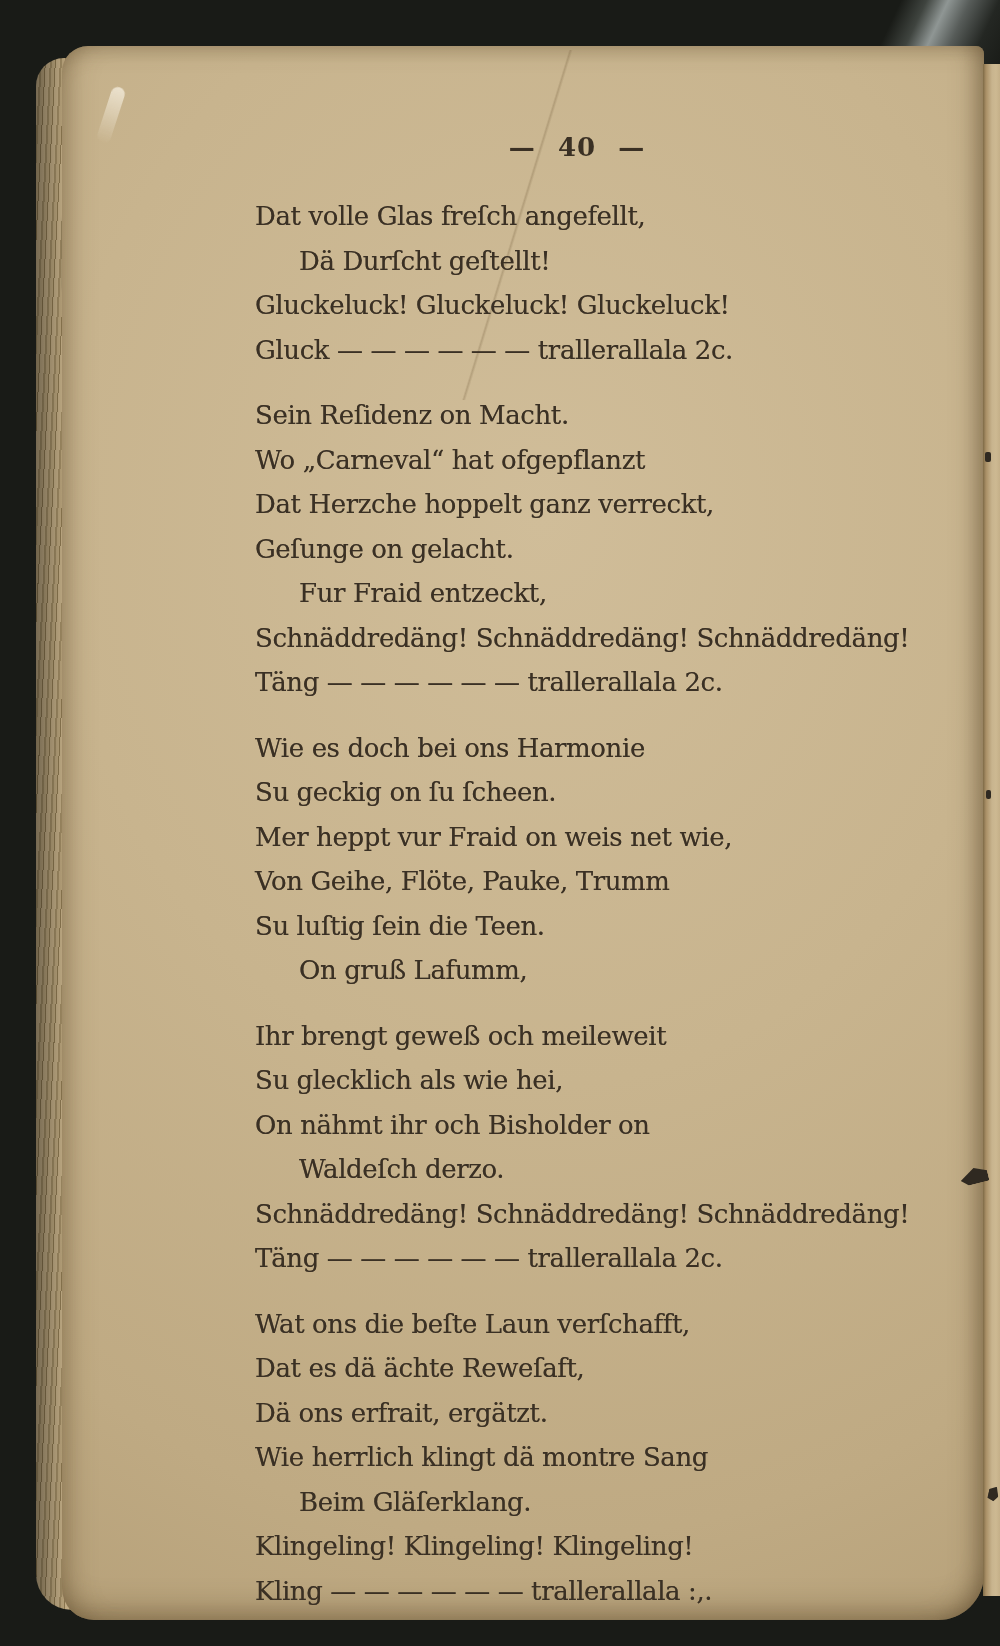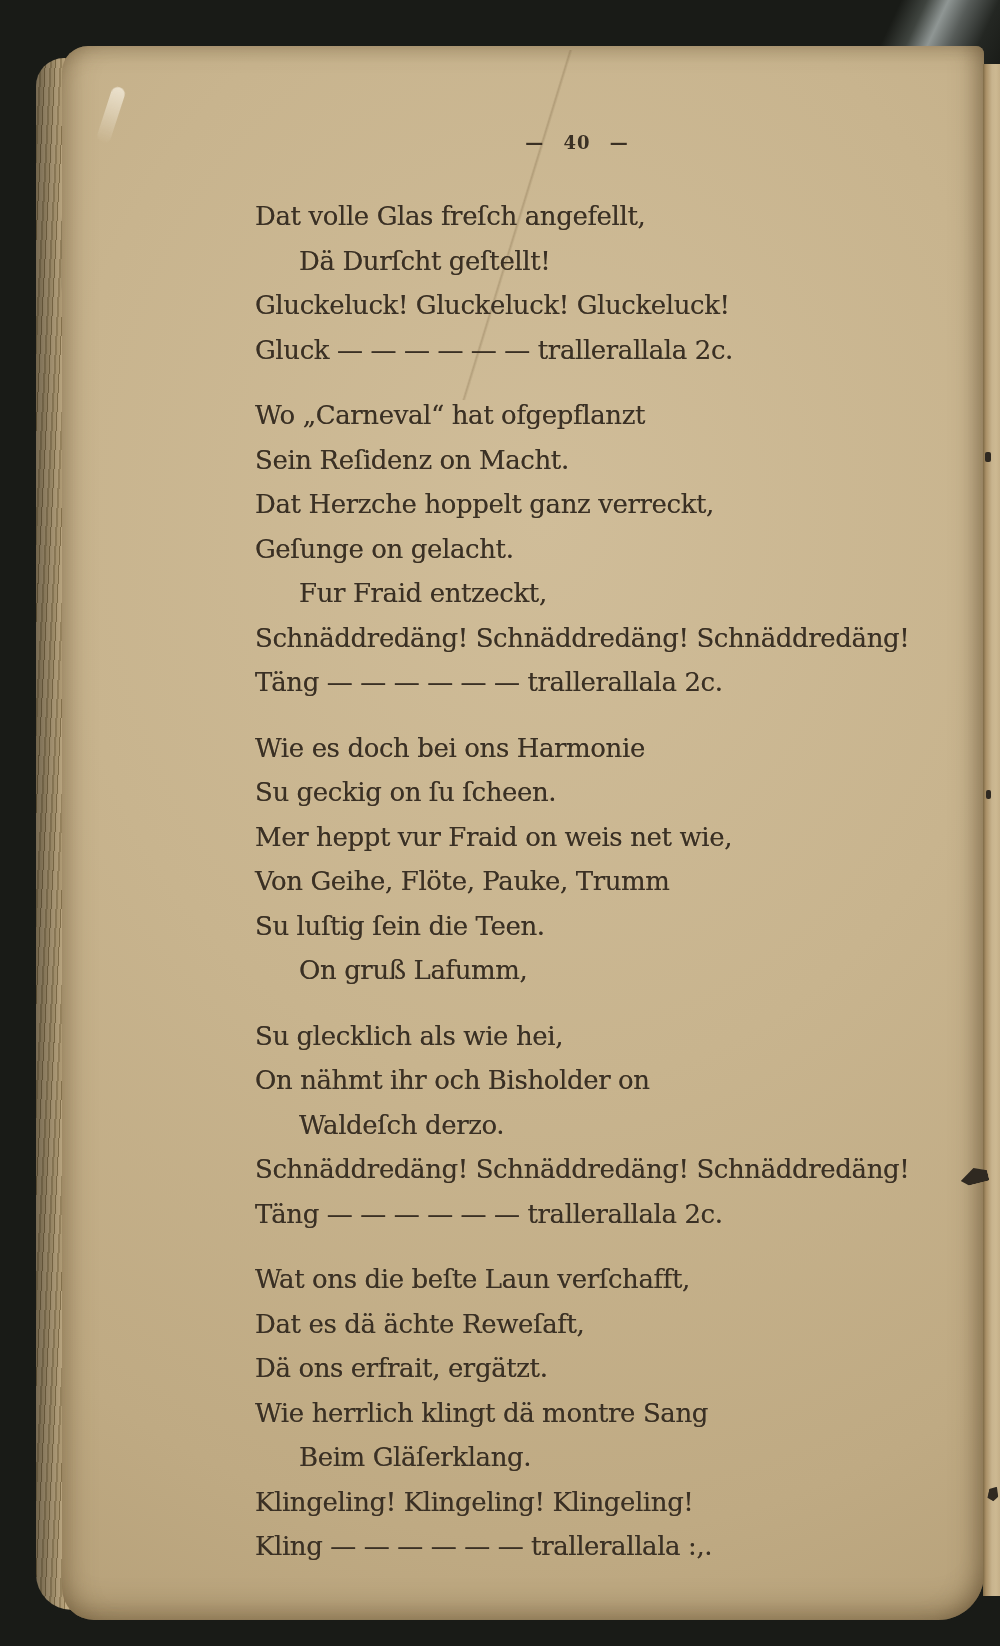--- a/index.html
+++ b/index.html
@@ -70,21 +70,21 @@
   .speck-2{left:986px;top:790px;width:5px;height:9px;}
   .speck-3{left:960px;top:1168px;width:28px;height:16px;
     transform:rotate(-14deg);
     clip-path:polygon(0 60%,55% 0,100% 35%,100% 100%,25% 100%);}
   .speck-4{left:988px;top:1486px;width:11px;height:15px;transform:rotate(18deg);
     clip-path:polygon(0 30%,60% 0,100% 60%,70% 100%,10% 90%);}
 
   
   .page-number{
     position:absolute;top:86px;left:515px;transform:translateX(-50%);
-    font-size:18px;font-weight:bold;color:#3a3024;
+    font-size:26px;font-weight:bold;color:#3a3024;
     word-spacing:12px;letter-spacing:1px;white-space:nowrap;
   }
   .text-block{position:absolute;left:193px;top:142px;width:700px;}
   .stanza{margin:0 0 34px 0;}
   .line{
     font-size:26px;font-weight:normal;line-height:31.5px;
     color:#3a3024;letter-spacing:-0.4px;white-space:nowrap;
     text-shadow:0 0 .6px rgba(58,48,36,.6);
     margin-top:13px;
   }
@@ -103,37 +103,38 @@
     <div class="crease"></div>
     <div class="page-number">— 40 —</div>
     <div class="text-block">
         <div class="stanza">
           <div class="line">Dat volle Glas freſch angefellt,</div>
           <div class="line indent">Dä Durſcht geſtellt!</div>
           <div class="line">Gluckeluck! Gluckeluck! Gluckeluck!</div>
           <div class="line">Gluck — — — — — — trallerallala 2c.</div>
         </div>
         <div class="stanza">
+          <div class="line">Sein Reſidenz on Macht.</div>
           <div class="line">Wo „Carneval“ hat ofgepflanzt</div>
-          <div class="line">Sein Reſidenz on Macht.</div>
           <div class="line">Dat Herzche hoppelt ganz verreckt,</div>
           <div class="line">Geſunge on gelacht.</div>
           <div class="line indent">Fur Fraid entzeckt,</div>
           <div class="line">Schnäddredäng! Schnäddredäng! Schnäddredäng!</div>
           <div class="line">Täng — — — — — — trallerallala 2c.</div>
         </div>
         <div class="stanza">
           <div class="line">Wie es doch bei ons Harmonie</div>
           <div class="line">Su geckig on ſu ſcheen.</div>
           <div class="line">Mer heppt vur Fraid on weis net wie,</div>
           <div class="line">Von Geihe, Flöte, Pauke, Trumm</div>
           <div class="line">Su luſtig ſein die Teen.</div>
           <div class="line indent">On gruß Lafumm,</div>
         </div>
         <div class="stanza">
+          <div class="line">Ihr brengt geweß och meileweit</div>
           <div class="line">Su glecklich als wie hei,</div>
           <div class="line">On nähmt ihr och Bisholder on</div>
           <div class="line indent">Waldeſch derzo.</div>
           <div class="line">Schnäddredäng! Schnäddredäng! Schnäddredäng!</div>
           <div class="line">Täng — — — — — — trallerallala 2c.</div>
         </div>
         <div class="stanza">
           <div class="line">Wat ons die beſte Laun verſchafft,</div>
           <div class="line">Dat es dä ächte Reweſaft,</div>
           <div class="line">Dä ons erfrait, ergätzt.</div>

